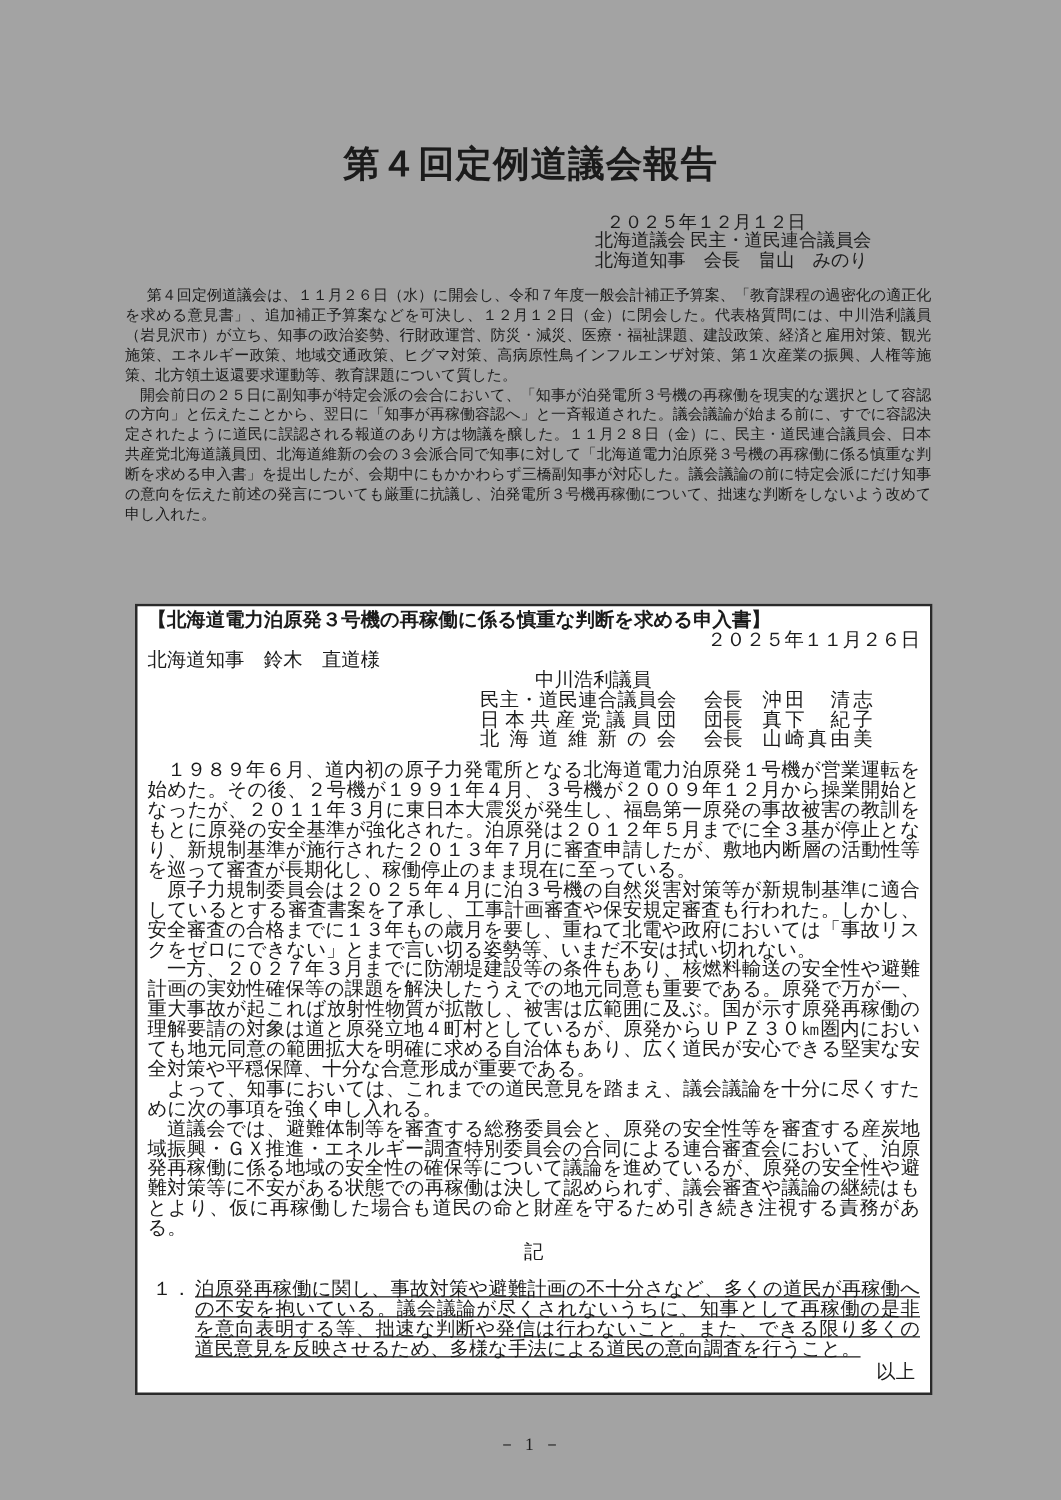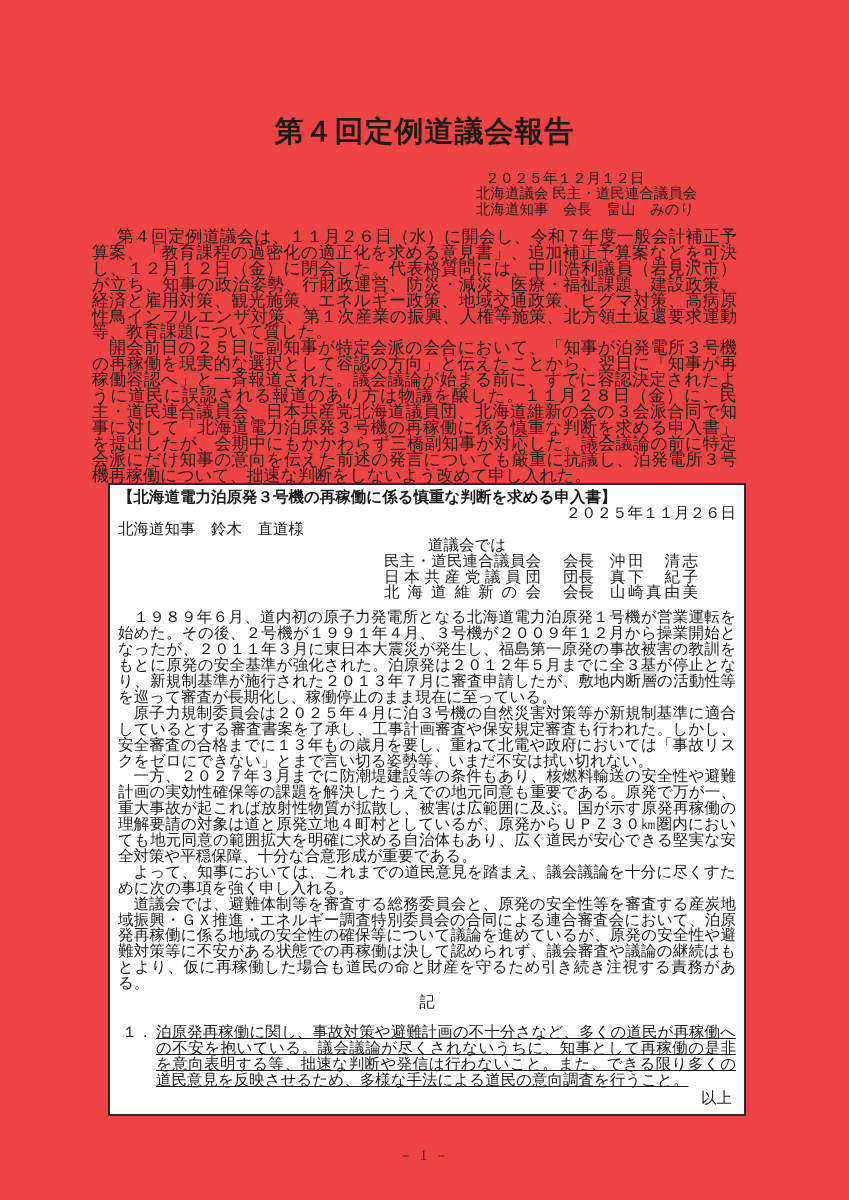--- a/index.html
+++ b/index.html
@@ -2,36 +2,36 @@
 <html><head>
 <meta charset="utf-8">
 <style>
   * { margin:0; padding:0; box-sizing:border-box; }
   html,body { background:#ffffff; }
   body {
     width:849px; height:1200px; position:relative;
     font-family:"Liberation Serif","DejaVu Serif",serif;
     color:#1b1b1b;
   }
-  .page { position:absolute; inset:0; background:#ef4444; overflow:hidden;padding-left:37px; }
+  .page { position:absolute; inset:0; background:#a3a3a3; overflow:hidden;padding-left:37px; }
 
   .doc-title {
     position:absolute; top:112px; left:0; width:849px;
     text-align:center; font-size:29px; font-weight:bold; letter-spacing:1px;
   }
 
   .meta {
     position:absolute; top:171px; left:476px;
     font-size:14.5px; line-height:15.4px; white-space:nowrap;
   }
   .meta .date-line { padding-left:9px; }
 
   .opening {
-    position:absolute; top:229px; left:92px; width:645px;
-    font-size:17px; line-height:15.9px;
+    position:absolute; top:229px; left:100px; width:645px;
+    font-size:12px; line-height:15.9px;
     text-align:justify; text-justify:inter-ideograph;
   }
   .para { text-indent:1em; }
   .opening .para:first-child { text-indent:1.45em; }
 
   .petition-box {
     position:absolute; top:483px; left:108px; width:638px;
     border:2px solid #2a2a2a; background:#fff;
     padding:4px 8px 8px 8px;
     font-size:15.5px; line-height:15.9px;
@@ -71,21 +71,21 @@
 
   <div class="opening">
     <div class="para">第４回定例道議会は、１１月２６日（水）に開会し、令和７年度一般会計補正予算案、「教育課程の過密化の適正化を求める意見書」、追加補正予算案などを可決し、１２月１２日（金）に閉会した。代表格質問には、中川浩利議員（岩見沢市）が立ち、知事の政治姿勢、行財政運営、防災・減災、医療・福祉課題、建設政策、経済と雇用対策、観光施策、エネルギー政策、地域交通政策、ヒグマ対策、高病原性鳥インフルエンザ対策、第１次産業の振興、人権等施策、北方領土返還要求運動等、教育課題について質した。</div>
     <div class="para">開会前日の２５日に副知事が特定会派の会合において、「知事が泊発電所３号機の再稼働を現実的な選択として容認の方向」と伝えたことから、翌日に「知事が再稼働容認へ」と一斉報道された。議会議論が始まる前に、すでに容認決定されたように道民に誤認される報道のあり方は物議を醸した。１１月２８日（金）に、民主・道民連合議員会、日本共産党北海道議員団、北海道維新の会の３会派合同で知事に対して「北海道電力泊原発３号機の再稼働に係る慎重な判断を求める申入書」を提出したが、会期中にもかかわらず三橋副知事が対応した。議会議論の前に特定会派にだけ知事の意向を伝えた前述の発言についても厳重に抗議し、泊発電所３号機再稼働について、拙速な判断をしないよう改めて申し入れた。</div>
   </div>
 
   <div class="petition-box">
     <div class="box-heading">【北海道電力泊原発３号機の再稼働に係る慎重な判断を求める申入書】</div>
     <div class="box-date">２０２５年１１月２６日</div>
     <div class="addressee">北海道知事　鈴木　直道様</div>
-    <div class="assembly">道議会では</div>
+    <div class="assembly">中川浩利議員</div>
 
     <div class="sig-row">
       <span class="sig-party">民主・道民連合議員会</span>
       <span class="sig-title">会長</span>
       <span class="sig-name">沖田　清志</span>
     </div>
     <div class="sig-row">
       <span class="sig-party">日本共産党議員団</span>
       <span class="sig-title">団長</span>
       <span class="sig-name">真下　紀子</span>

